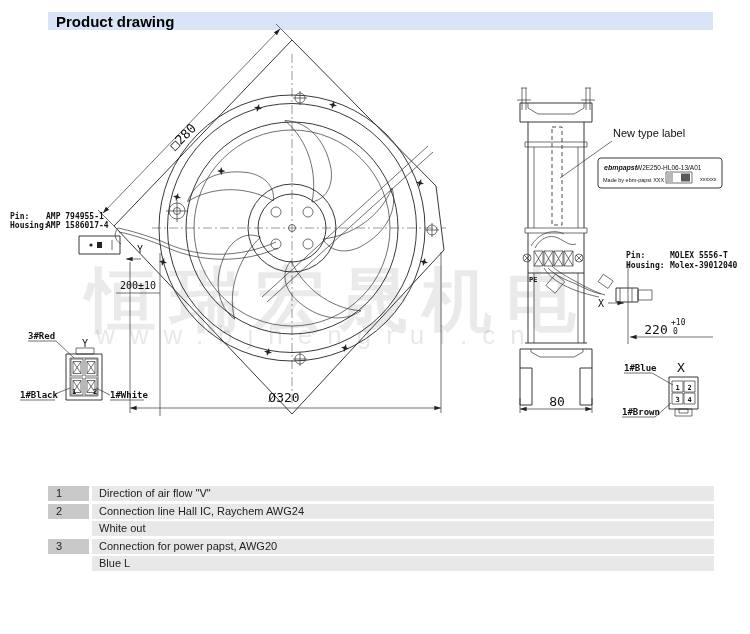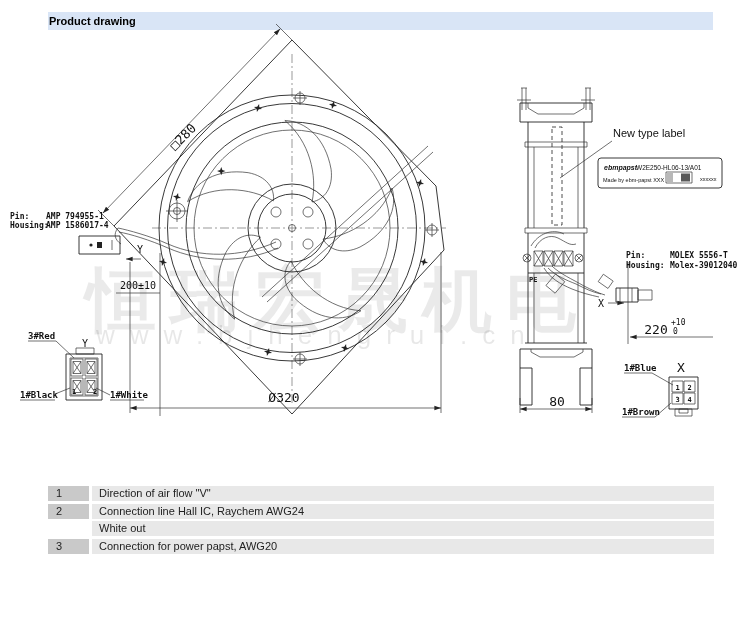--- a/index.html
+++ b/index.html
@@ -1,21 +1,21 @@
 <!DOCTYPE html>
 <html><head>
 <meta charset="utf-8">
 <style>
   html,body{margin:0;padding:0;background:#fff;}
   body{width:750px;height:634px;position:relative;overflow:hidden;
        font-family:"Liberation Sans",sans-serif;color:#111;}
 
   .header-bar{position:absolute;left:48px;top:12px;width:665px;height:18px;
     background:#d9e5f6;display:flex;align-items:center;}
-  .header-bar span{font-size:11px;font-weight:bold;padding-left:1px;color:#000;}
+  .header-bar span{font-size:15px;font-weight:bold;padding-left:8px;color:#000;}
 
   .wm{position:absolute;color:#000;pointer-events:none;white-space:nowrap;z-index:0;}
   .wm-cn{left:86px;top:254px;font-size:70px;font-weight:bold;letter-spacing:14px;opacity:.08;}
   .wm-url{left:96px;top:310px;font-size:26px;letter-spacing:15px;opacity:.09;margin-top:10px;}
 
   svg.draw{position:absolute;left:0;top:0;z-index:1;}
   svg.draw *{vector-effect:non-scaling-stroke;}
   .ln{stroke:#222;fill:none;stroke-width:.9;}
   .lnthin{stroke:#333;fill:none;stroke-width:.7;}
   .cl{stroke:#555;fill:none;stroke-width:.6;stroke-dasharray:9 3 2 3;}
@@ -321,13 +321,17 @@
     <div class="tcell">Connection line Hall IC, Raychem AWG24</div>
   </div>
   <div class="trow nonum">
     <div class="tnum"></div>
     <div class="tcell">White out</div>
   </div>
   <div class="trow">
     <div class="tnum">3</div>
     <div class="tcell">Connection for power papst, AWG20</div>
   </div>
+  <div class="trow nonum">
+    <div class="tnum"></div>
+    <div class="tcell">Blue L</div>
+  </div>
 </div>
 
 </body></html>

